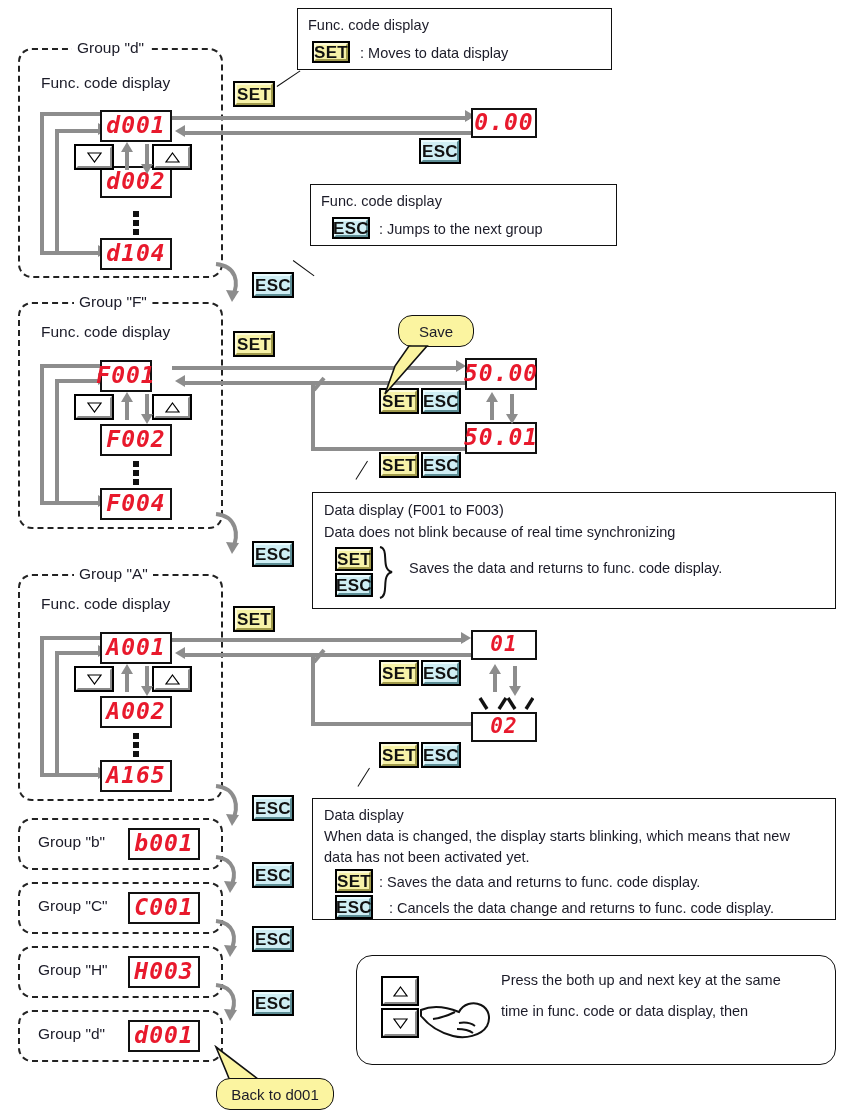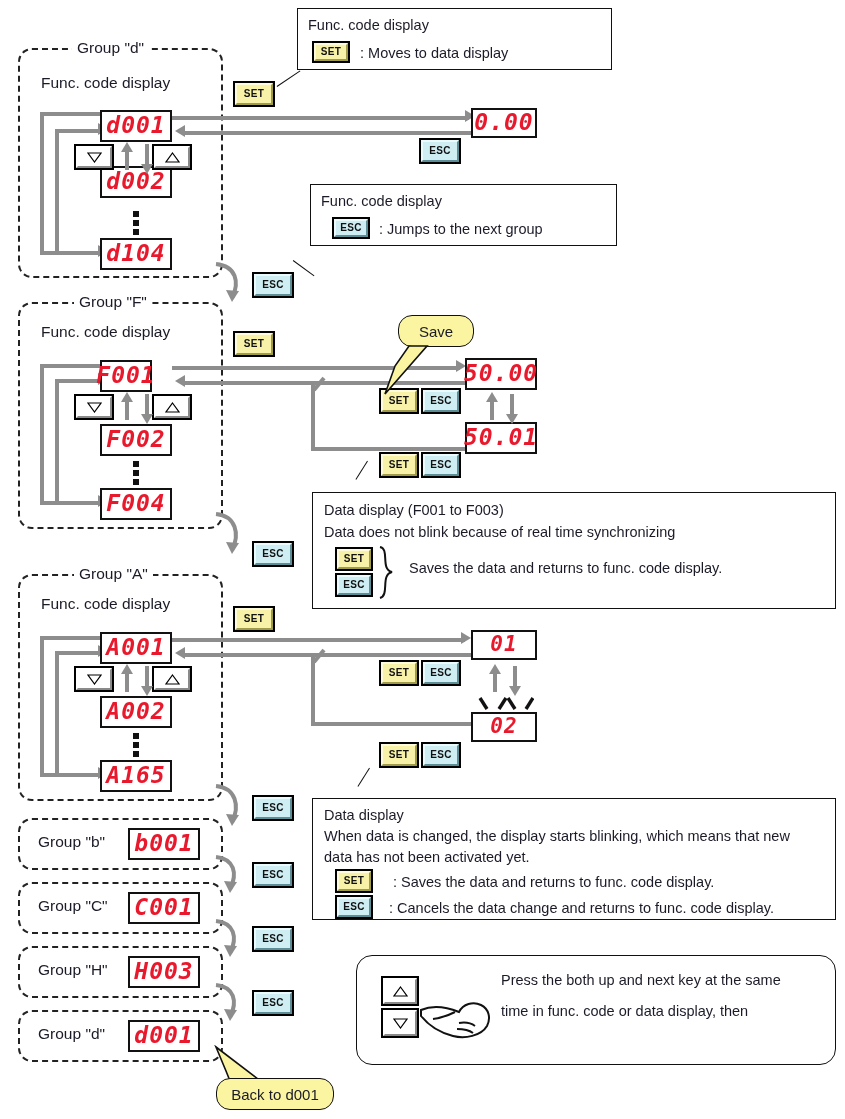--- a/index.html
+++ b/index.html
@@ -56,21 +56,21 @@
     padding-bottom: 2px;
   }
   .led.small { font-size: 21px; }
 
   
   .key {
     position: absolute;
     display: flex;
     align-items: center;
     justify-content: center;
-    font-size: 10px;
+    font-size: 17px;
     font-weight: bold;
     letter-spacing: .3px;
     color: #111;
     border: 2px solid #000;
     line-height: 1;
   }
   .key .inner {
     width: 100%; height: 100%;
     display: flex; align-items: center; justify-content: center;
     border: 2px solid;
@@ -415,21 +415,21 @@
     <span class="inner">ESC</span>
   </div>
 
   <div class="note" style="left:312px; top:798px; width:524px; height:122px;">
     <div class="note-line abs" style="left:11px; top:6px;">Data display</div>
     <div class="note-line abs" style="left:11px; top:27px;">When data is changed, the display starts blinking, which means that new</div>
     <div class="note-line abs" style="left:11px; top:48px;">data has not been activated yet.</div>
     <div class="key key-set" style="left:22px; top:70px; width:38px; height:24px;">
       <span class="inner">SET</span>
     </div>
-    <div class="note-line abs" style="left:80px; top:73px;">: Saves the data and returns to func. code display.</div>
+    <div class="note-line abs" style="left:66px; top:73px;">: Saves the data and returns to func. code display.</div>
     <div class="key key-esc" style="left:22px; top:96px; width:38px; height:24px;">
       <span class="inner">ESC</span>
     </div>
     <div class="note-line abs" style="left:76px; top:99px;">: Cancels the data change and returns to func. code display.</div>
   </div>
   <div class="leader" style="left:358px; top:786px; width:22px; transform:rotate(-58deg);"></div>
 
   <div class="group-box" style="left:18px; top:818px; width:205px; height:52px;"></div>
   <div class="group-title" style="left:33px; top:833px; background:transparent;">Group "b"</div>
   <div class="led" style="left:128px; top:828px; width:72px; height:32px;">b001</div>

